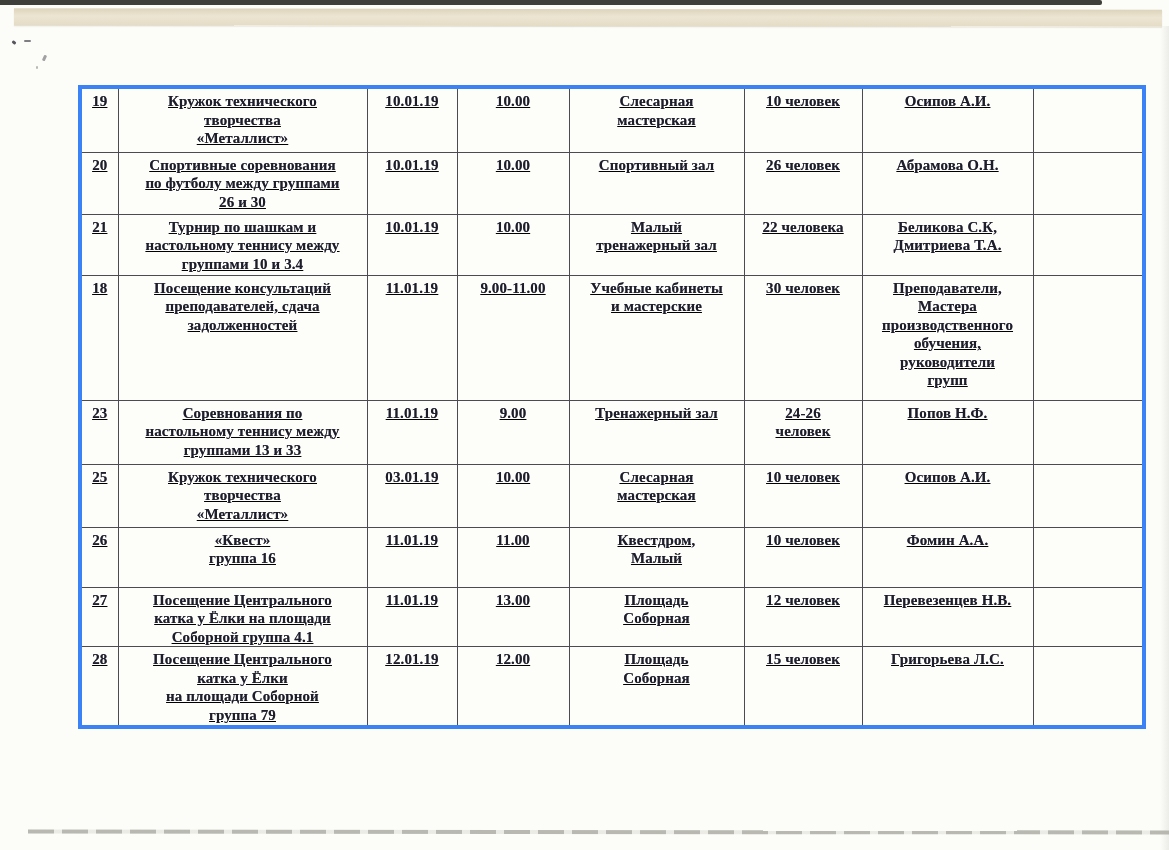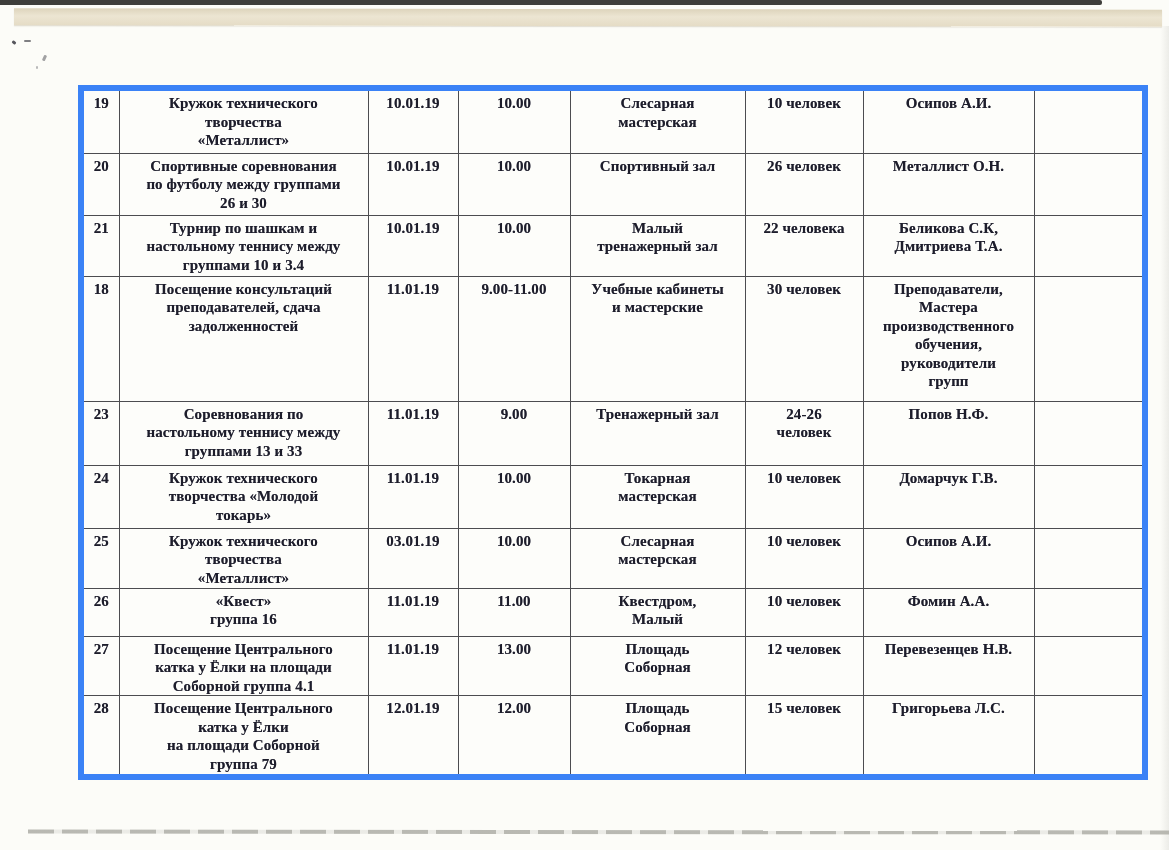--- a/index.html
+++ b/index.html
@@ -39,21 +39,21 @@
   .sp3{left:418px;top:223px;width:3px;height:3px;opacity:.35;}
   .sp4{left:988px;top:301px;width:3px;height:2px;opacity:.3;}
   .sp5{left:700px;top:588px;width:6px;height:3px;opacity:.2;}
 
   
   table.schedule{
     position:absolute;left:78px;top:85px;
     width:1064px;table-layout:fixed;border-collapse:collapse;
     background:#fdfdfa;
   }
-  table.schedule{border:6px solid #3b82f6;}
+  table.schedule{border:4px solid #3b82f6;text-decoration:underline;}
   table.schedule td{
     border:1px solid #4c4c50;
     vertical-align:top;text-align:center;
     padding:3px 3px 0 3px;
     font-size:15px;line-height:1.24;font-weight:bold;
     color:#1d1d2b;white-space:pre-line;
     letter-spacing:.1px;
     text-shadow:0 0 .5px rgba(25,25,45,.55);
   }
   
@@ -113,21 +113,21 @@
       </tr>
       <tr>
         <td>20</td>
         <td>Спортивные соревнования
 по футболу между группами
 26 и 30</td>
         <td>10.01.19</td>
         <td>10.00</td>
         <td>Спортивный зал</td>
         <td>26 человек</td>
-        <td>Металлист О.Н.</td>
+        <td>Абрамова О.Н.</td>
         <td></td>
       </tr>
       <tr>
         <td>21</td>
         <td>Турнир по шашкам и
 настольному теннису между
 группами 10 и 3.4</td>
         <td>10.01.19</td>
         <td>10.00</td>
         <td>Малый
@@ -159,33 +159,20 @@
         <td>23</td>
         <td>Соревнования по
 настольному теннису между
 группами 13 и 33</td>
         <td>11.01.19</td>
         <td>9.00</td>
         <td>Тренажерный зал</td>
         <td>24-26
 человек</td>
         <td>Попов Н.Ф.</td>
-        <td></td>
-      </tr>
-      <tr>
-        <td>24</td>
-        <td>Кружок технического
-творчества «Молодой
-токарь»</td>
-        <td>11.01.19</td>
-        <td>10.00</td>
-        <td>Токарная
-мастерская</td>
-        <td>10 человек</td>
-        <td>Домарчук Г.В.</td>
         <td></td>
       </tr>
       <tr>
         <td>25</td>
         <td>Кружок технического
 творчества
 «Металлист»</td>
         <td>03.01.19</td>
         <td>10.00</td>
         <td>Слесарная

